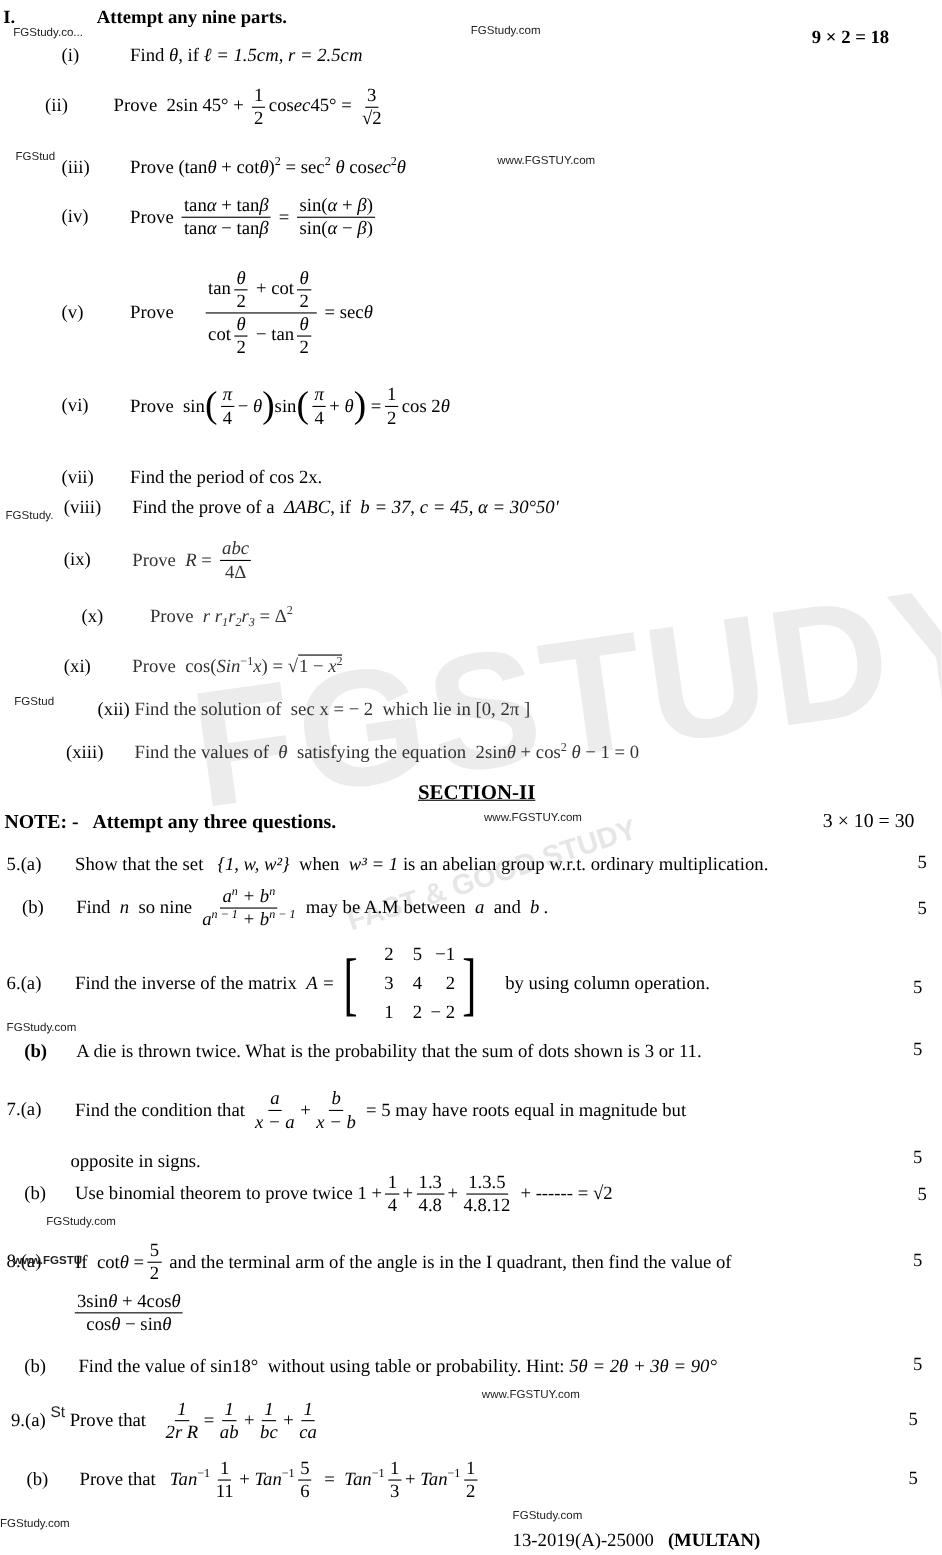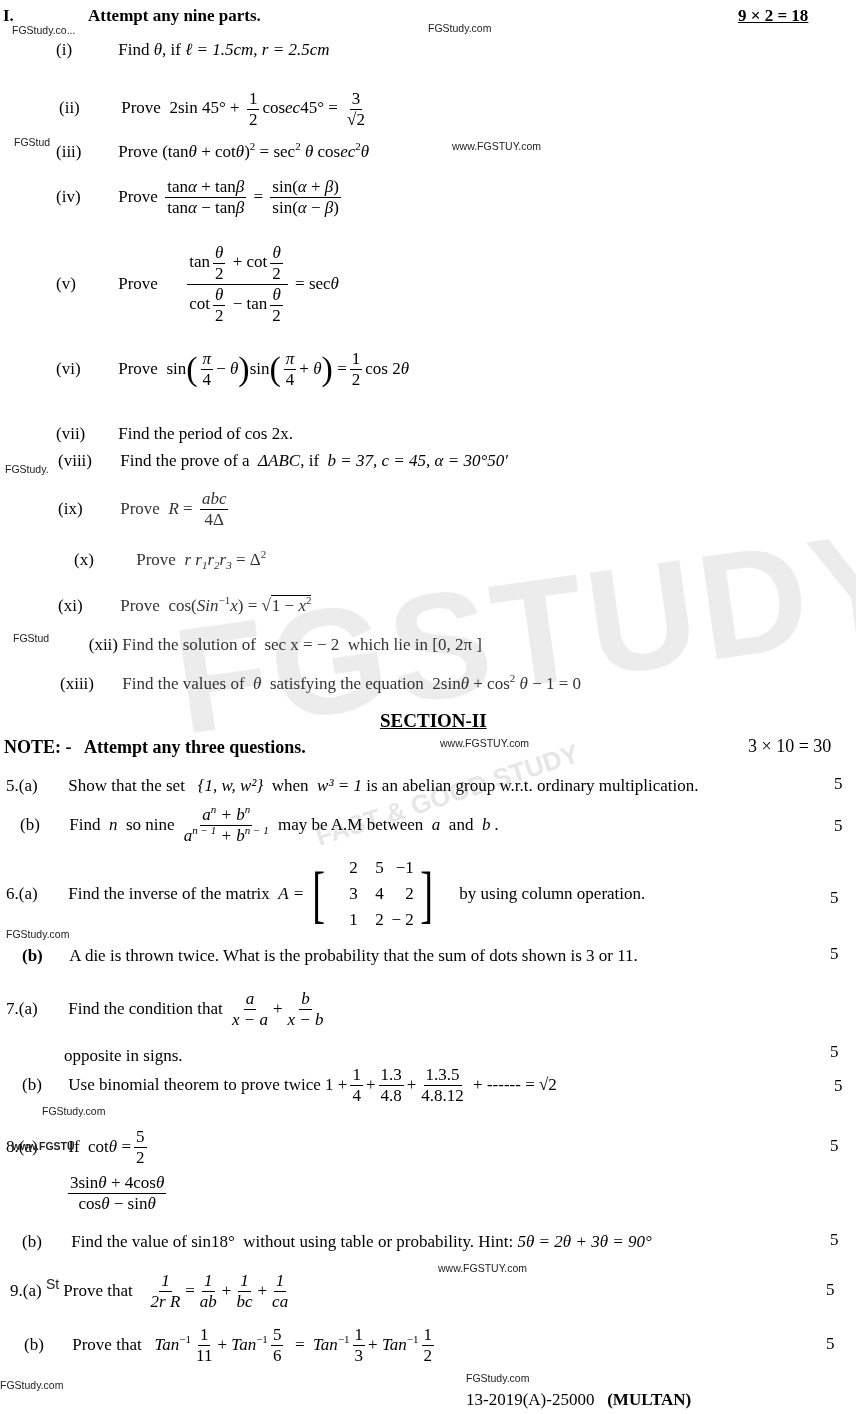--- a/index.html
+++ b/index.html
@@ -40,31 +40,31 @@
 </head>
 <body>
 
 <div class="watermark-logo">FGSTUDY</div>
 <div class="watermark-tag">FAST &amp; GOOD STUDY</div>
 
 <div class="content">
 
   <span class="abs bold" style="left:3px;top:6px;">I.</span>
   <span class="abs bold" style="left:88px;top:6px;">Attempt any nine parts.</span>
-  <span class="abs bold" style="left:738px;top:6px;text-decoration:underline;">9 × 2 = 18</span>
+  <span class="abs bold" style="left:738px;top:24px;">9 × 2 = 18</span>
   <span class="abs wm" style="left:12px;top:24px;">FGStudy.co...</span>
   <span class="abs wm" style="left:428px;top:22px;">FGStudy.com</span>
 
   <div class="abs" style="left:56px;top:40px;">
     <span class="num" style="display:inline-block">(i)</span>
     <span>Find</span> <span class="it">θ</span>, <span>if</span>
     <span class="it">ℓ = 1.5cm, r = 2.5cm</span>
   </div>
 
-  <div class="abs" style="left:59px;top:78px;margin-top:12px;">
+  <div class="abs" style="left:41px;top:78px;">
     <span class="num" style="display:inline-block">(ii)</span>
     <span>Prove</span>
     &nbsp;2sin 45° + <span class="frac">
         <span>1</span>
         <span>2</span>
       </span>cos<span class="it">ec</span>45° =
     <span class="frac">
         <span>3</span>
         <span>√2</span>
       </span>
@@ -249,20 +249,21 @@
   <div class="abs" style="left:6px;top:990px;">
     <span class="num" style="display:inline-block;vertical-align:middle">7.(a)</span>
     <span style="vertical-align:middle">Find the condition that</span>
     <span class="frac it">
         <span>a</span>
         <span>x − a</span>
       </span><span style="vertical-align:middle">+</span><span class="frac it">
         <span>b</span>
         <span>x − b</span>
       </span>
+    <span style="vertical-align:middle">= 5 may have roots equal in magnitude but</span>
   </div>
   <span class="abs" style="left:64px;top:1046px;">opposite in signs.</span>
   <span class="abs marks" style="left:830px;top:1042px;">5</span>
 
   <div class="abs" style="left:22px;top:1066px;">
     <span style="display:inline-block;width:42px;vertical-align:middle">(b)</span>
     <span style="vertical-align:middle">Use binomial theorem to prove twice</span>
     <span style="vertical-align:middle">1 +</span><span class="frac">
         <span>1</span>
         <span>4</span>
@@ -278,20 +279,21 @@
   <span class="abs marks" style="left:834px;top:1076px;">5</span>
   <span class="abs wm" style="left:42px;top:1105px;">FGStudy.com</span>
 
   <div class="abs" style="left:6px;top:1128px;">
     <span class="num" style="display:inline-block;vertical-align:middle">8.(a)</span>
     <span style="vertical-align:middle">If</span>&nbsp;
     <span style="vertical-align:middle">cot<span class="it">θ</span> =</span><span class="frac">
         <span>5</span>
         <span>2</span>
       </span>
+    <span style="vertical-align:middle">and the terminal arm of the angle is in the I quadrant, then find the value of</span>
   </div>
   <span class="abs marks" style="left:830px;top:1136px;">5</span>
   <div class="abs" style="left:68px;top:1174px;">
     <span class="frac" style="margin:0">
         <span>3sin<span class="it">θ</span> + 4cos<span class="it">θ</span></span>
         <span>cos<span class="it">θ</span> − sin<span class="it">θ</span></span>
       </span>
   </div>
   <span class="abs wm" style="left:12px;top:1140px;font-weight:bold;">www.FGSTU</span>
 

